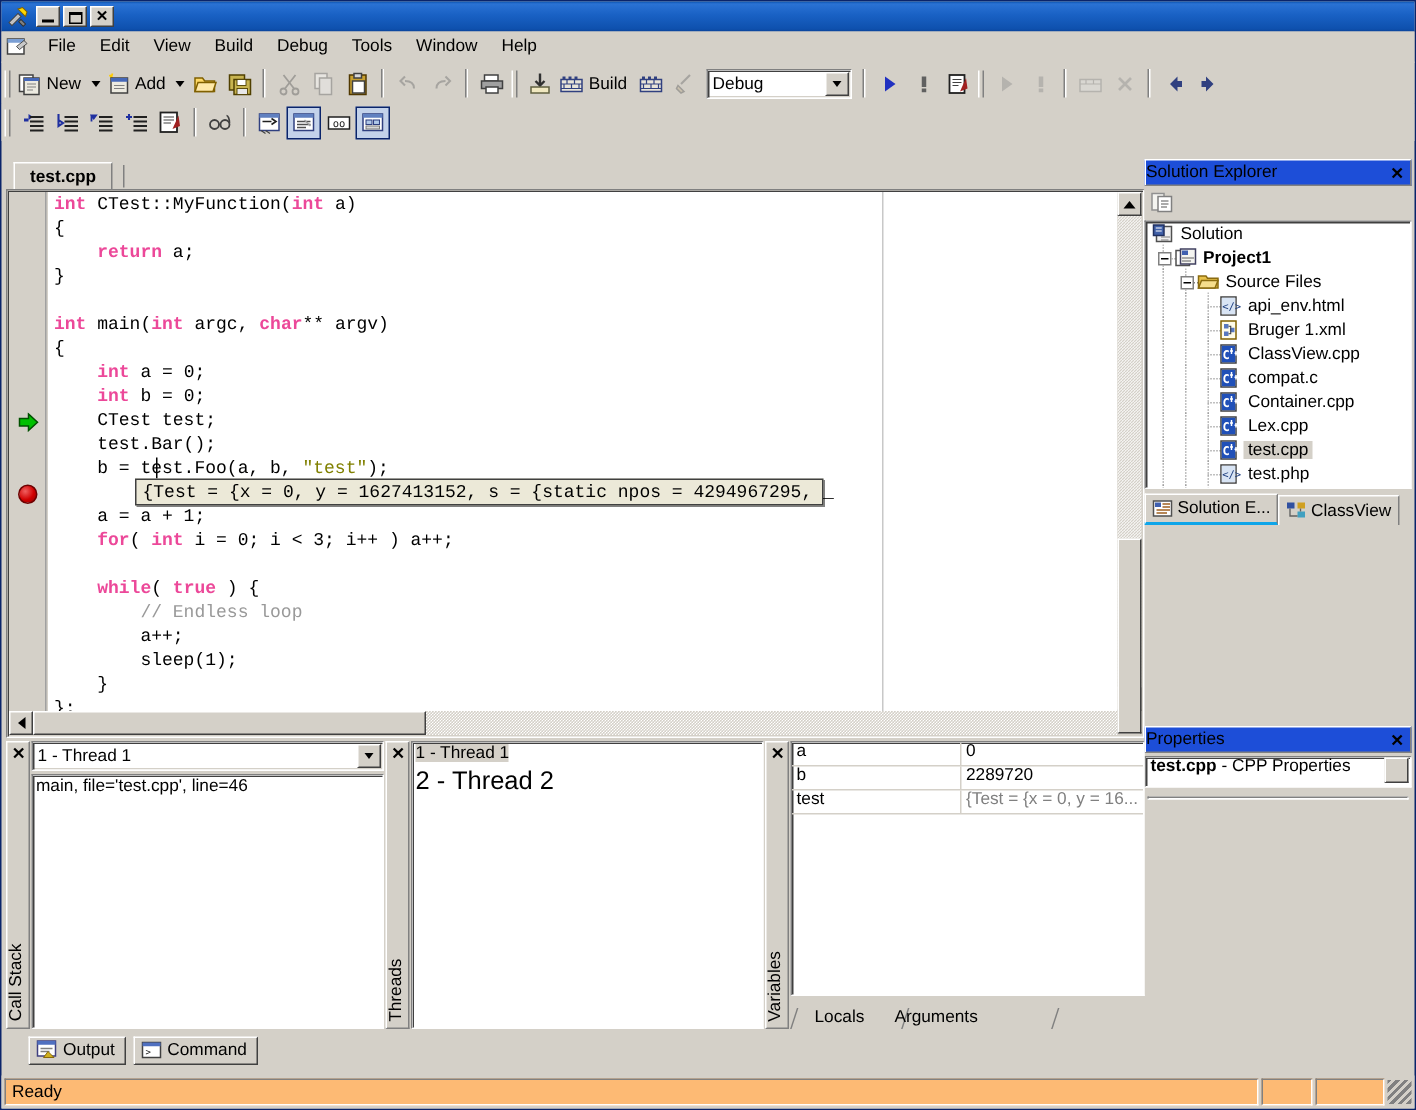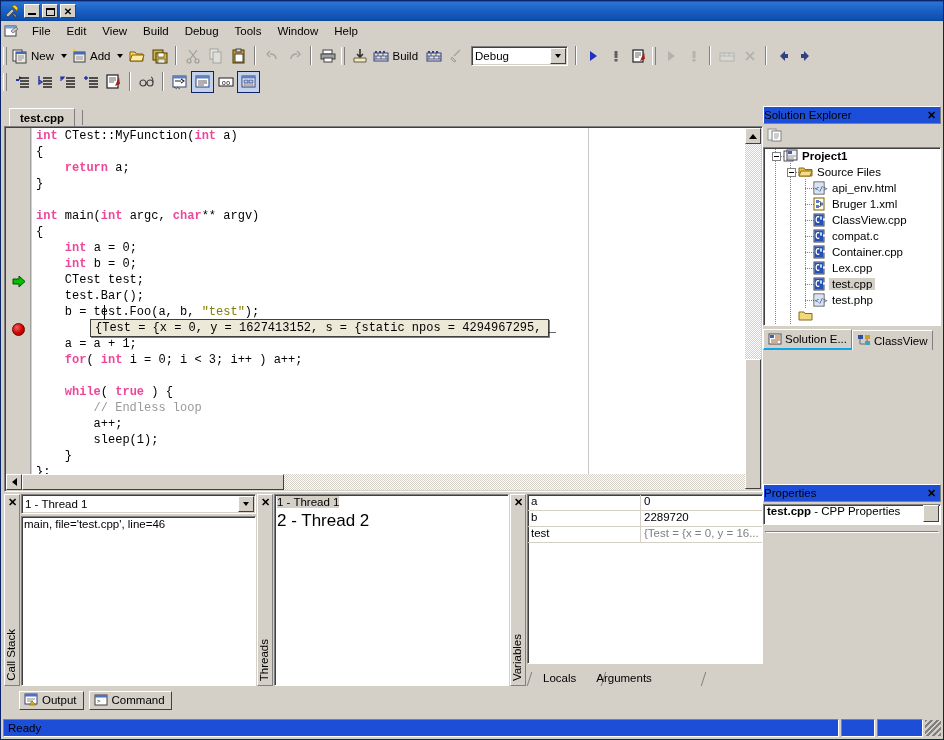--- a/index.html
+++ b/index.html
@@ -191,21 +191,21 @@
   .btnbar { position:absolute; left:3px; right:2px; bottom:0; height:24px; display:flex;
             align-items:center; gap:5px; padding-left:12px; }
   .bbtn { height:19px; display:flex; align-items:center; padding:0 6px 0 4px;
           background:#d4d0c8; border-top:1px solid #fff; border-left:1px solid #fff;
           border-right:1px solid #404040; border-bottom:1px solid #404040; font-size:11.5px; }
   .bbtn .bl { margin-left:4px; }
 
   
   .statusbar { position:absolute; left:0; right:0; bottom:0; height:22px; background:#d4d0c8;
                display:flex; align-items:center; padding:1px 2px; gap:2px; }
-  .sfield { height:18px; background:#1d4ed8; border:1px solid #808080;
+  .sfield { height:18px; background:#fdba74; border:1px solid #808080;
             border-right-color:#fff; border-bottom-color:#fff;
             display:flex; align-items:center; padding-left:4px; font-size:11.5px; }
   .sfield.grow { flex:1; }
   .sfield.w1 { width:34px; }
   .sgrip { width:16px; height:16px; position:relative; }
   .sgrip:before { content:""; position:absolute; inset:0;
     background:repeating-linear-gradient(135deg,#808080 0 2px,transparent 2px 4px); }
 </style>
 </head>
 <body>
@@ -625,20 +625,32 @@
       <div class="seTool">
         <span class="gi">
           <svg width="16" height="16" viewBox="0 0 16 16">
             <rect x="1" y="2" width="8" height="11" fill="#f4f4f0" stroke="#909090"></rect>
             <rect x="5" y="4" width="9" height="10" fill="#fff" stroke="#808080"></rect>
             <path d="M7 7h5M7 9h5M7 11h4" stroke="#909090" stroke-width="0.9"></path>
           </svg>
         </span>
       </div>
       <div class="treeBox" id="se-tree">
+          <div class="trow">
+            <span class="tindent" style="width: 4px;"></span>
+            <span class="gi" style="width: 15px; height: 14px; margin-right: 1px;">
+              <svg width="15" height="14" viewBox="0 0 15 14">
+                <rect x="3" y="2" width="10" height="10" fill="#f0f0f0" stroke="#505050"></rect>
+                <rect x="1" y="1" width="7" height="7" fill="#4060a8" stroke="#203060"></rect>
+                <path d="M2.5 3h4M2.5 5h4" stroke="#fff" stroke-width="0.8"></path>
+                <path d="M6 9h6M6 11h5" stroke="#808080" stroke-width="0.8"></path>
+              </svg>
+            </span>
+            <span class="tlab">Solution</span>
+          </div>
           <div class="trow bold">
             <span class="tindent" style="width: 19px;">
               <span class="dotted-v" style="left: 11px;"></span>
               <span class="dotted-h" style="left: 11px; top: 8px; width: 9px;"></span>
             </span>
             <span class="pm" style="margin-left: -11px; margin-right: 2px;"></span>
             <span class="gi" style="width: 15px; height: 14px; margin-right: 1px;">
               <svg width="15" height="14" viewBox="0 0 15 14">
                 <rect x="1" y="2" width="9" height="10" fill="#fff" stroke="#505050"></rect>
                 <rect x="4" y="1" width="10" height="10" fill="#f4f4f0" stroke="#404060"></rect>

